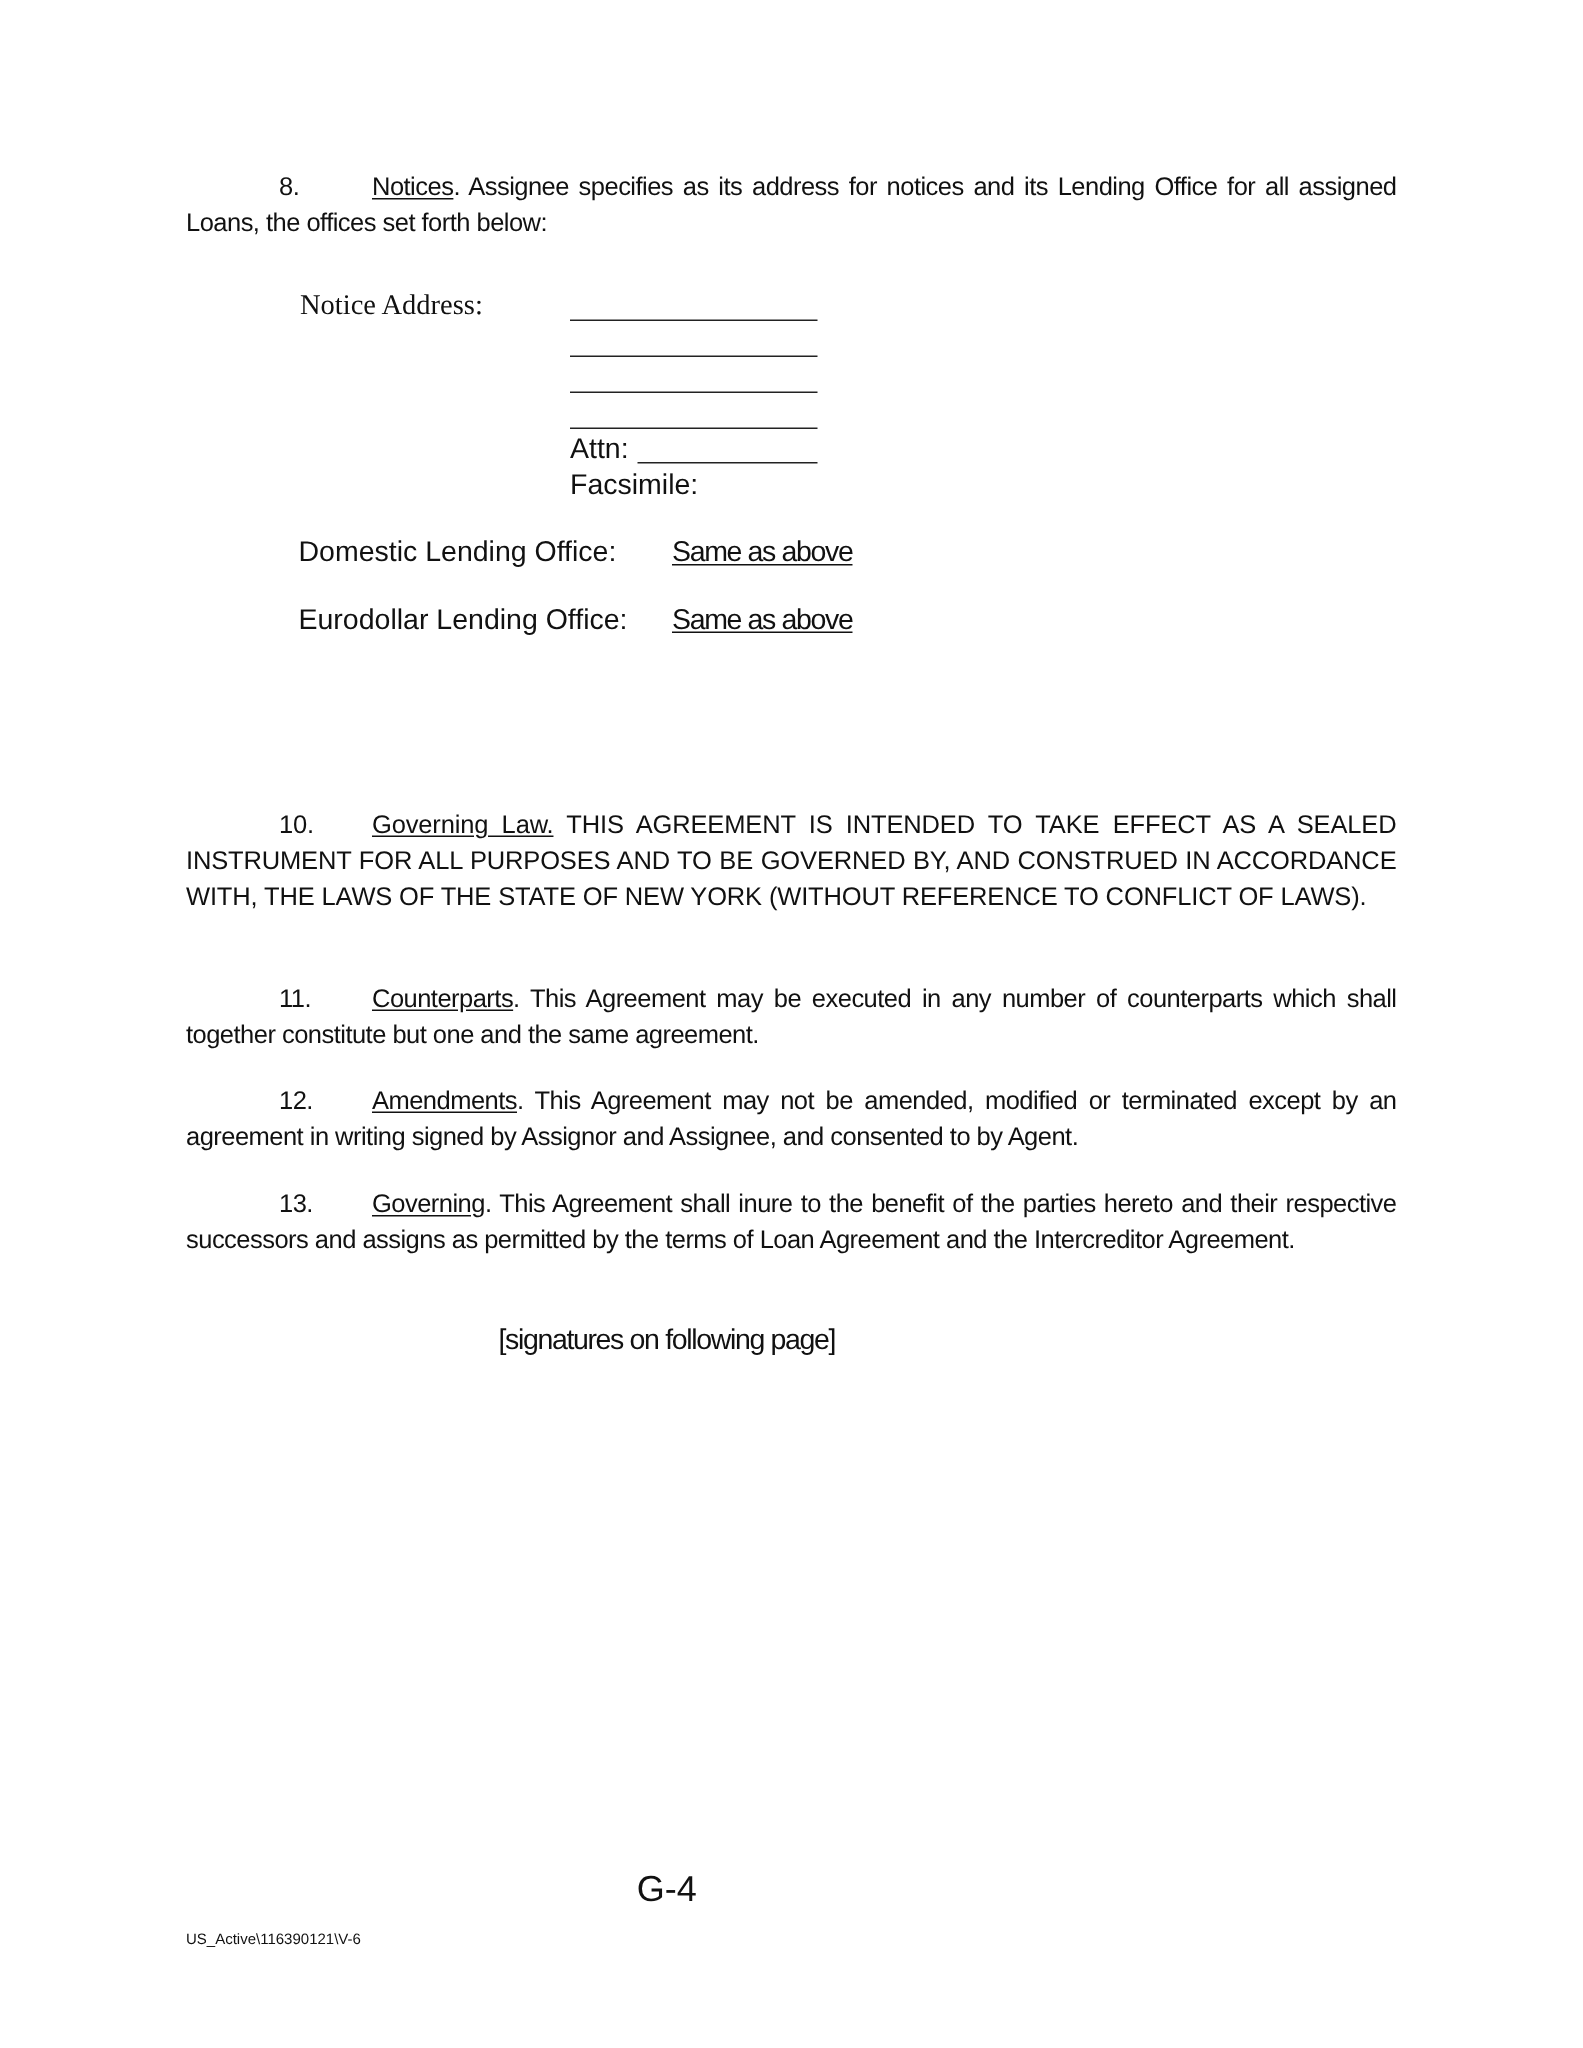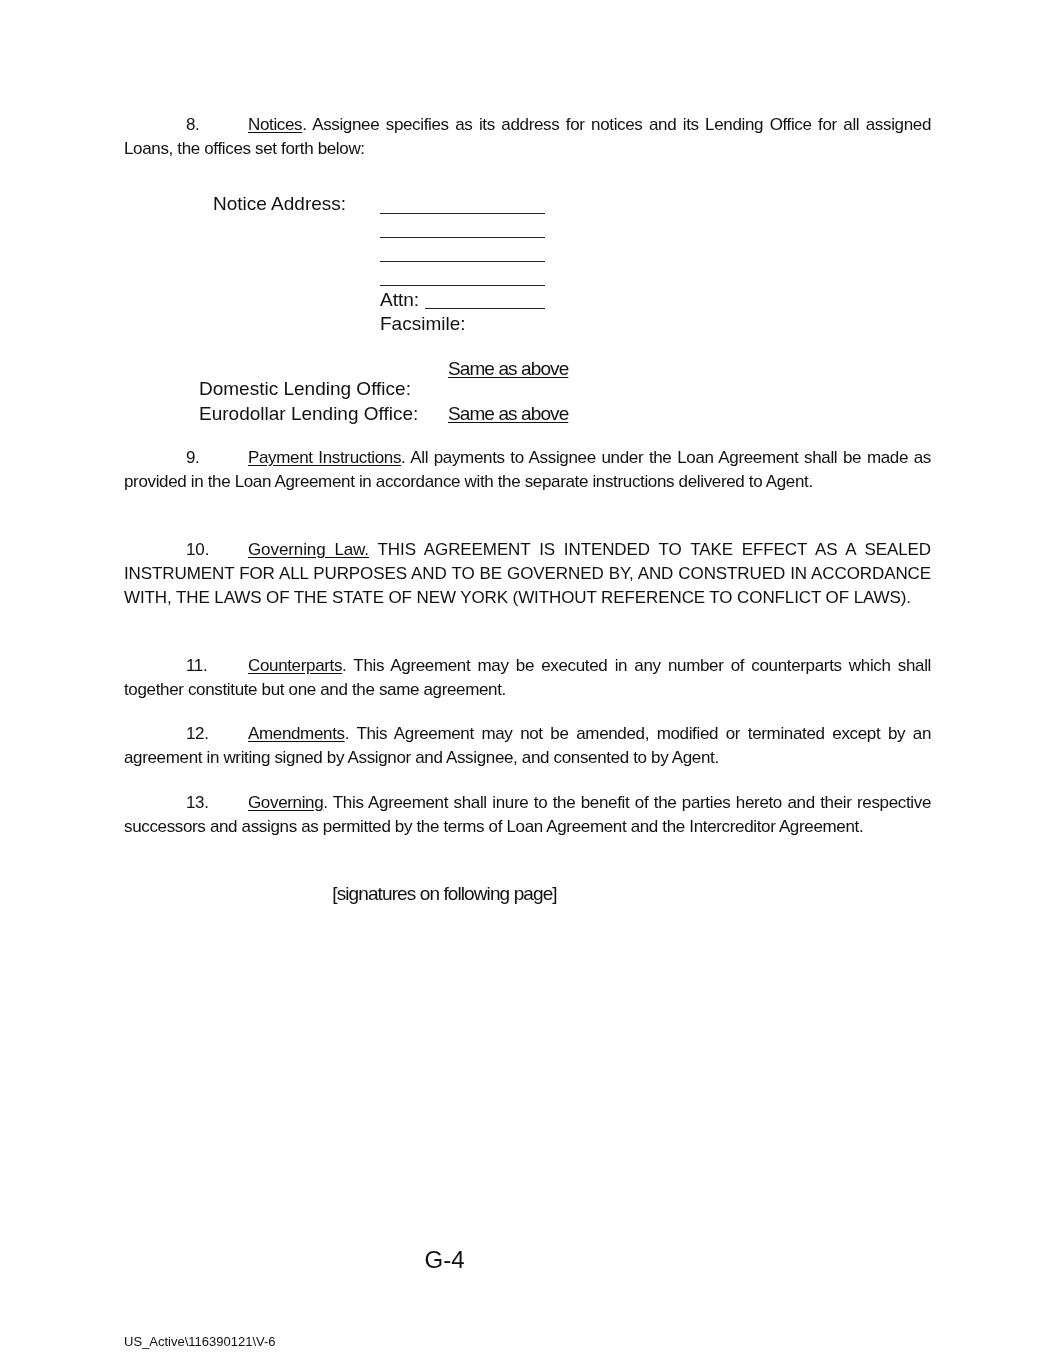--- a/index.html
+++ b/index.html
@@ -62,52 +62,49 @@
       position: absolute;
       left: 0;
       width: 889px;
       text-align: center;
       font-size: 19px;
       line-height: 24px;
     }
     .footer-id {
       position: absolute;
       left: 124px;
-      top: 1334px;
-      font-size: 13px;
+      top: 1286px;
+      font-size: 10px;
       line-height: 16px;
     }
   </style>
 </head>
 <body>
 
 <div class="page">
 
   <p class="para" style="top:113px; margin:0;">
     <span style="display:inline-block; width:62px;"></span><span class="num">8.</span><span class="u">Notices</span><span>.  Assignee specifies as its address for notices and its Lending Office for all assigned Loans, the offices set forth below:</span>
   </p>
 
-  <div class="label" style="left:213px; top:192px;">Notice Address:</div>
+  <div class="label" style="left:200px; top:192px;font-family:Liberation Serif, serif;">Notice Address:</div>
   <div class="line" style="top:213px;"></div>
   <div class="line" style="top:237px;"></div>
   <div class="line" style="top:261px;"></div>
   <div class="line" style="top:285px;"></div>
   <div class="label" style="left:380px; top:288px;">Attn:</div>
   <div class="attn-line" style="top:308px;"></div>
   <div class="label" style="left:380px; top:312px;">Facsimile:</div>
 
-  <div class="label" style="left:199px; top:357px;margin-top:20px;">Domestic Lending Office:</div>
+  <div class="label" style="left:199px; top:357px;">Domestic Lending Office:</div>
   <div class="label u cond" style="left:448px; top:357px;">Same as above</div>
 
   <div class="label" style="left:199px; top:402px;">Eurodollar Lending Office:</div>
   <div class="label u cond" style="left:448px; top:402px;">Same as above</div>
 
-  <p class="para" style="top:446px; margin:0;">
-    <span style="display:inline-block; width:62px;"></span><span class="num">9.</span><span class="u">Payment Instructions</span><span>.  All payments to Assignee under the Loan Agreement shall be made as provided in the Loan Agreement in accordance with the separate instructions delivered to Agent.</span>
-  </p>
 
   <p class="para" style="top:538px; margin:0; letter-spacing:-0.1px;">
     <span style="display:inline-block; width:62px;"></span><span class="num">10.</span><span class="u">Governing Law.</span><span>  THIS AGREEMENT IS INTENDED TO TAKE EFFECT AS A SEALED INSTRUMENT FOR ALL PURPOSES AND TO BE GOVERNED BY, AND CONSTRUED IN ACCORDANCE WITH, THE LAWS OF THE STATE OF NEW YORK (WITHOUT REFERENCE TO CONFLICT OF LAWS).</span>
   </p>
 
   <p class="para" style="top:654px; margin:0;">
     <span style="display:inline-block; width:62px;"></span><span class="num">11.</span><span class="u">Counterparts</span><span>.  This Agreement may be executed in any number of counterparts which shall together constitute but one and the same agreement.</span>
   </p>
 
   <p class="para" style="top:722px; margin:0;">

